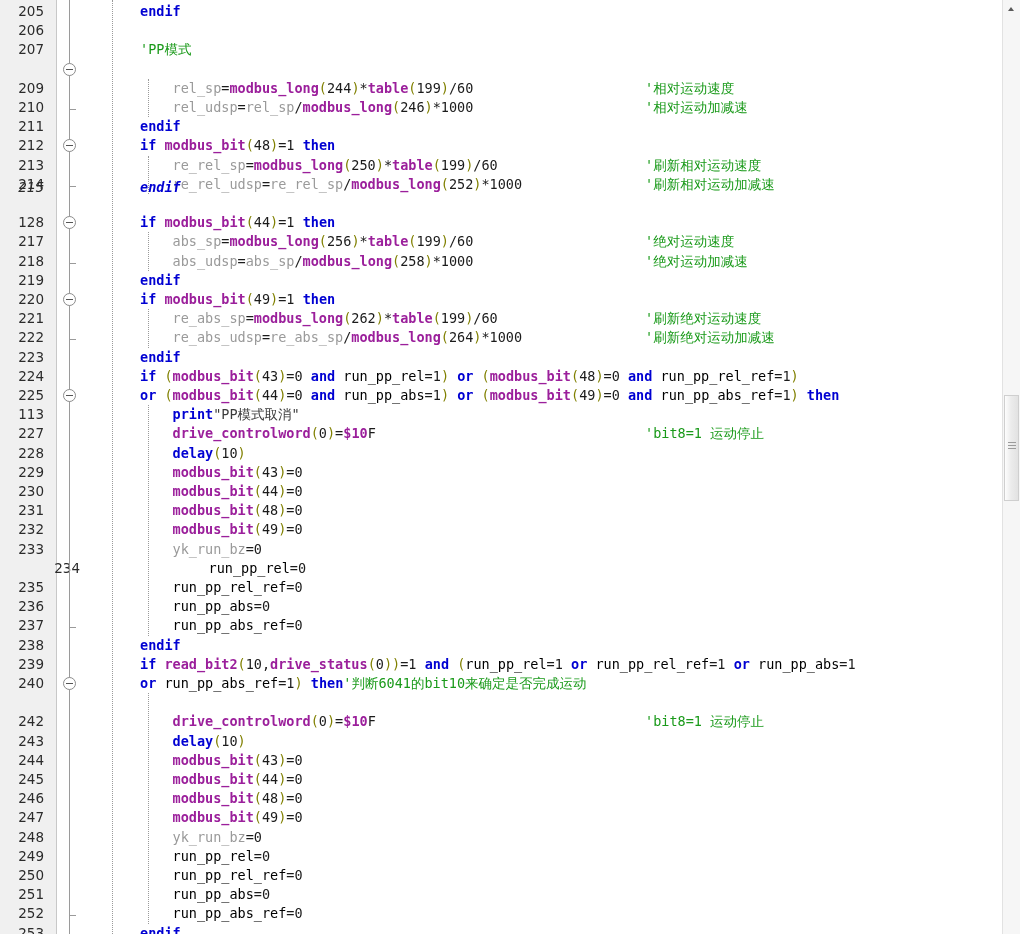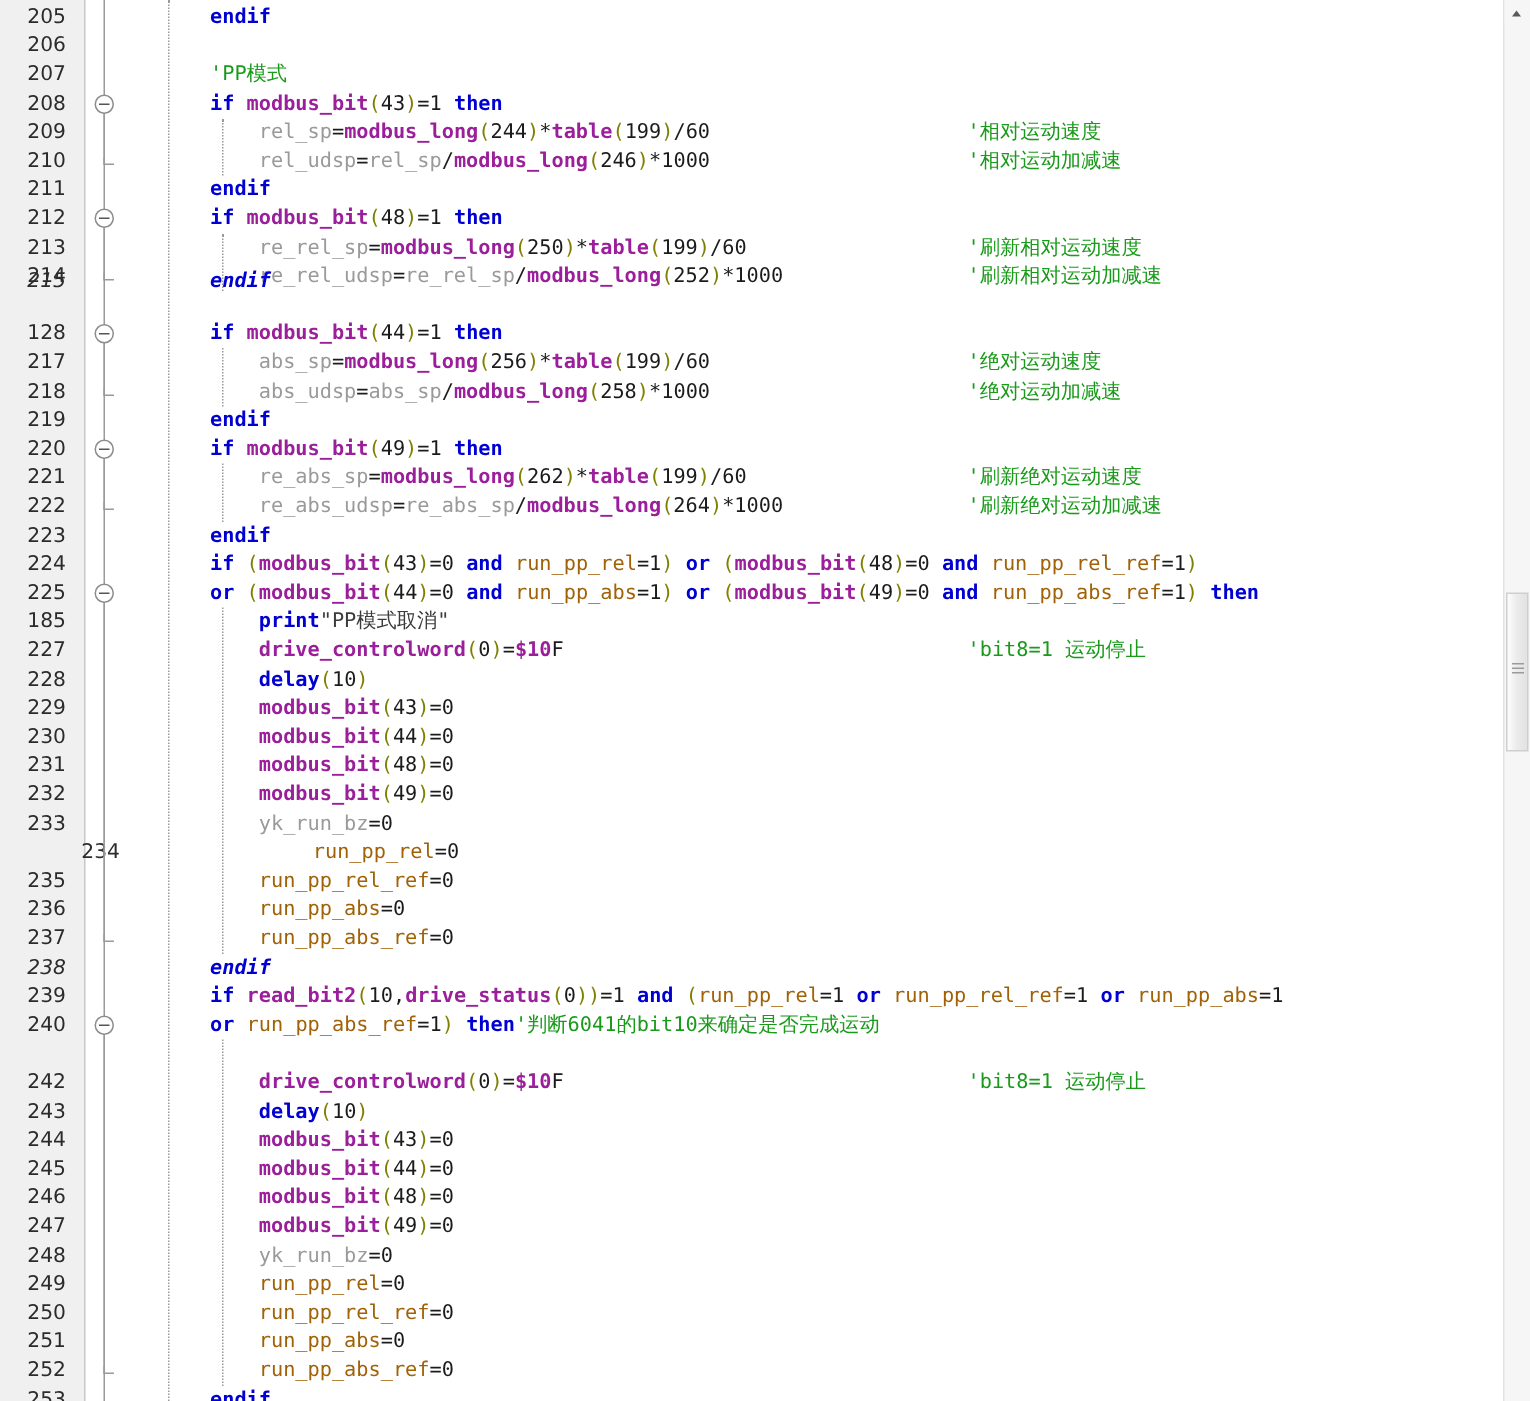--- a/index.html
+++ b/index.html
@@ -58,21 +58,21 @@
     content:"";position:absolute;left:0;top:-4px;width:1px;height:5px;
     background:#9a9a9a;
   }
 
   
   .kw   {color:#0000d2;font-weight:bold;}
   .fn   {color:#9b1f9b;font-weight:bold;}
   .par  {color:#808000;}
   .num  {color:#1b1b1b;}
   .op   {color:#1b1b1b;}
-  .var  {color:#a16207;text-align:right;}
+  .var  {color:#000000;text-align:right;}
   .dim  {color:#9a9a9a;}
   .cmt  {color:#1a9a1a;font-family:"DejaVu Sans Mono","Liberation Mono",monospace;}
   .str  {color:#3b3b3b;}
   .hex  {color:#9b1f9b;font-weight:bold;}
 
   
   .vscroll{
     position:absolute;right:0;top:0;width:17px;height:934px;
     background:#f6f6f6;border-left:1px solid #e2e2e2;
   }
@@ -98,51 +98,50 @@
 <div id="editor">
 
   <div class="gutter-num"></div>
   <div class="gutter-fold"></div>
   <div class="gutter-pad"></div>
 
   <div class="rows" id="rows">
       <div class="row" style="position: absolute; top: 2px; left: 0px; width: 1000px;"><span class="lnum">205</span><span class="code"><span class="kw">endif</span></span></div>
       <div class="row" style="position: absolute; top: 21.2px; left: 0px; width: 1000px;"><span class="lnum">206</span><span class="code"></span></div>
       <div class="row" style="position: absolute; top: 40.4px; left: 0px; width: 1000px;"><span class="lnum">207</span><span class="code"><span class="cmt">'PP模式</span></span></div>
-      <div class="row" style="position: absolute; top: 59.6px; left: 0px; width: 1000px;"><span class="lnum">208</span><span class="code"><span class="kw">if </span><span class="fn">modbus_bit</span><span class="par">(</span><span class="num">43</span><span class="par">)</span><span class="op">=</span><span class="num">1</span><span class="op"> </span><span class="kw">then</span></span></div>
       <div class="row" style="position: absolute; top: 78.8px; left: 0px; width: 1000px;"><span class="lnum">209</span><span class="code">    <span class="dim">rel_sp</span><span class="op">=</span><span class="fn">modbus_long</span><span class="par">(</span><span class="num">244</span><span class="par">)</span><span class="op">*</span><span class="fn">table</span><span class="par">(</span><span class="num">199</span><span class="par">)</span><span class="op">/</span><span class="num">60</span></span><span class="cmt" style="position: absolute; left: 645px;">'相对运动速度</span></div>
       <div class="row" style="position: absolute; top: 98px; left: 0px; width: 1000px;"><span class="lnum">210</span><span class="code">    <span class="dim">rel_udsp</span><span class="op">=</span><span class="dim">rel_sp</span><span class="op">/</span><span class="fn">modbus_long</span><span class="par">(</span><span class="num">246</span><span class="par">)</span><span class="op">*</span><span class="num">1000</span></span><span class="cmt" style="position: absolute; left: 645px;">'相对运动加减速</span></div>
       <div class="row" style="position: absolute; top: 117.2px; left: 0px; width: 1000px;"><span class="lnum">211</span><span class="code"><span class="kw">endif</span></span></div>
       <div class="row" style="position: absolute; top: 136.4px; left: 0px; width: 1000px;"><span class="lnum">212</span><span class="code"><span class="kw">if </span><span class="fn">modbus_bit</span><span class="par">(</span><span class="num">48</span><span class="par">)</span><span class="op">=</span><span class="num">1</span><span class="op"> </span><span class="kw">then</span></span></div>
       <div class="row" style="position: absolute; top: 155.6px; left: 0px; width: 1000px;"><span class="lnum">213</span><span class="code">    <span class="dim">re_rel_sp</span><span class="op">=</span><span class="fn">modbus_long</span><span class="par">(</span><span class="num">250</span><span class="par">)</span><span class="op">*</span><span class="fn">table</span><span class="par">(</span><span class="num">199</span><span class="par">)</span><span class="op">/</span><span class="num">60</span></span><span class="cmt" style="position: absolute; left: 645px;">'刷新相对运动速度</span></div>
       <div class="row" style="position: absolute; top: 174.8px; left: 0px; width: 1000px;"><span class="lnum">214</span><span class="code">    <span class="dim">re_rel_udsp</span><span class="op">=</span><span class="dim">re_rel_sp</span><span class="op">/</span><span class="fn">modbus_long</span><span class="par">(</span><span class="num">252</span><span class="par">)</span><span class="op">*</span><span class="num">1000</span></span><span class="cmt" style="position: absolute; left: 645px;">'刷新相对运动加减速</span></div>
       <div class="row" style="position: absolute; top: 178px; left: 0px; width: 1000px; font-style: italic;"><span class="lnum">215</span><span class="code"><span class="kw">endif</span></span></div>
       <div class="row" style="position: absolute; top: 213.2px; left: 0px; width: 1000px;"><span class="lnum">128</span><span class="code"><span class="kw">if </span><span class="fn">modbus_bit</span><span class="par">(</span><span class="num">44</span><span class="par">)</span><span class="op">=</span><span class="num">1</span><span class="op"> </span><span class="kw">then</span></span></div>
       <div class="row" style="position: absolute; top: 232.4px; left: 0px; width: 1000px;"><span class="lnum">217</span><span class="code">    <span class="dim">abs_sp</span><span class="op">=</span><span class="fn">modbus_long</span><span class="par">(</span><span class="num">256</span><span class="par">)</span><span class="op">*</span><span class="fn">table</span><span class="par">(</span><span class="num">199</span><span class="par">)</span><span class="op">/</span><span class="num">60</span></span><span class="cmt" style="position: absolute; left: 645px;">'绝对运动速度</span></div>
       <div class="row" style="position: absolute; top: 251.6px; left: 0px; width: 1000px;"><span class="lnum">218</span><span class="code">    <span class="dim">abs_udsp</span><span class="op">=</span><span class="dim">abs_sp</span><span class="op">/</span><span class="fn">modbus_long</span><span class="par">(</span><span class="num">258</span><span class="par">)</span><span class="op">*</span><span class="num">1000</span></span><span class="cmt" style="position: absolute; left: 645px;">'绝对运动加减速</span></div>
       <div class="row" style="position: absolute; top: 270.8px; left: 0px; width: 1000px;"><span class="lnum">219</span><span class="code"><span class="kw">endif</span></span></div>
       <div class="row" style="position: absolute; top: 290px; left: 0px; width: 1000px; padding-left: 15px;"><span class="lnum">220</span><span class="code"><span class="kw">if </span><span class="fn">modbus_bit</span><span class="par">(</span><span class="num">49</span><span class="par">)</span><span class="op">=</span><span class="num">1</span><span class="op"> </span><span class="kw">then</span></span></div>
       <div class="row" style="position: absolute; top: 309.2px; left: 0px; width: 1000px;"><span class="lnum">221</span><span class="code">    <span class="dim">re_abs_sp</span><span class="op">=</span><span class="fn">modbus_long</span><span class="par">(</span><span class="num">262</span><span class="par">)</span><span class="op">*</span><span class="fn">table</span><span class="par">(</span><span class="num">199</span><span class="par">)</span><span class="op">/</span><span class="num">60</span></span><span class="cmt" style="position: absolute; left: 645px;">'刷新绝对运动速度</span></div>
       <div class="row" style="position: absolute; top: 328.4px; left: 0px; width: 1000px;"><span class="lnum">222</span><span class="code">    <span class="dim">re_abs_udsp</span><span class="op">=</span><span class="dim">re_abs_sp</span><span class="op">/</span><span class="fn">modbus_long</span><span class="par">(</span><span class="num">264</span><span class="par">)</span><span class="op">*</span><span class="num">1000</span></span><span class="cmt" style="position: absolute; left: 645px;">'刷新绝对运动加减速</span></div>
       <div class="row" style="position: absolute; top: 347.6px; left: 0px; width: 1000px;"><span class="lnum">223</span><span class="code"><span class="kw">endif</span></span></div>
       <div class="row" style="position: absolute; top: 366.8px; left: 0px; width: 1000px;"><span class="lnum">224</span><span class="code"><span class="kw">if </span><span class="par">(</span><span class="fn">modbus_bit</span><span class="par">(</span><span class="num">43</span><span class="par">)</span><span class="op">=</span><span class="num">0</span><span class="op"> </span><span class="kw">and</span><span class="op"> </span><span class="var">run_pp_rel</span><span class="op">=</span><span class="num">1</span><span class="par">)</span><span class="op"> </span><span class="kw">or</span><span class="op"> </span><span class="par">(</span><span class="fn">modbus_bit</span><span class="par">(</span><span class="num">48</span><span class="par">)</span><span class="op">=</span><span class="num">0</span><span class="op"> </span><span class="kw">and</span><span class="op"> </span><span class="var">run_pp_rel_ref</span><span class="op">=</span><span class="num">1</span><span class="par">)</span></span></div>
       <div class="row" style="position: absolute; top: 386px; left: 0px; width: 1000px;"><span class="lnum">225</span><span class="code"><span class="kw">or</span><span class="op"> </span><span class="par">(</span><span class="fn">modbus_bit</span><span class="par">(</span><span class="num">44</span><span class="par">)</span><span class="op">=</span><span class="num">0</span><span class="op"> </span><span class="kw">and</span><span class="op"> </span><span class="var">run_pp_abs</span><span class="op">=</span><span class="num">1</span><span class="par">)</span><span class="op"> </span><span class="kw">or</span><span class="op"> </span><span class="par">(</span><span class="fn">modbus_bit</span><span class="par">(</span><span class="num">49</span><span class="par">)</span><span class="op">=</span><span class="num">0</span><span class="op"> </span><span class="kw">and</span><span class="op"> </span><span class="var">run_pp_abs_ref</span><span class="op">=</span><span class="num">1</span><span class="par">)</span><span class="op"> </span><span class="kw">then</span></span></div>
-      <div class="row" style="position: absolute; top: 405.2px; left: 0px; width: 1000px;"><span class="lnum">185</span><span class="code">    <span class="kw">print</span><span class="str">"PP模式取消"</span></span></div>
+      <div class="row" style="position: absolute; top: 405.2px; left: 0px; width: 1000px;"><span class="lnum">113</span><span class="code">    <span class="kw">print</span><span class="str">"PP模式取消"</span></span></div>
       <div class="row" style="position: absolute; top: 424.4px; left: 0px; width: 1000px;"><span class="lnum">227</span><span class="code">    <span class="fn">drive_controlword</span><span class="par">(</span><span class="num">0</span><span class="par">)</span><span class="op">=</span><span class="hex">$10</span><span class="num">F</span></span><span class="cmt" style="position: absolute; left: 645px;">'bit8=1 运动停止</span></div>
       <div class="row" style="position: absolute; top: 443.6px; left: 0px; width: 1000px;"><span class="lnum">228</span><span class="code">    <span class="kw">delay</span><span class="par">(</span><span class="num">10</span><span class="par">)</span></span></div>
       <div class="row" style="position: absolute; top: 462.8px; left: 0px; width: 1000px;"><span class="lnum">229</span><span class="code">    <span class="fn">modbus_bit</span><span class="par">(</span><span class="num">43</span><span class="par">)</span><span class="op">=</span><span class="num">0</span></span></div>
       <div class="row" style="position: absolute; top: 482px; left: 0px; width: 1000px;"><span class="lnum">230</span><span class="code">    <span class="fn">modbus_bit</span><span class="par">(</span><span class="num">44</span><span class="par">)</span><span class="op">=</span><span class="num">0</span></span></div>
       <div class="row" style="position: absolute; top: 501.2px; left: 0px; width: 1000px; text-decoration: underline;"><span class="lnum">231</span><span class="code">    <span class="fn">modbus_bit</span><span class="par">(</span><span class="num">48</span><span class="par">)</span><span class="op">=</span><span class="num">0</span></span></div>
       <div class="row" style="position: absolute; top: 520.4px; left: 0px; width: 1000px;"><span class="lnum">232</span><span class="code">    <span class="fn">modbus_bit</span><span class="par">(</span><span class="num">49</span><span class="par">)</span><span class="op">=</span><span class="num">0</span></span></div>
       <div class="row" style="position: absolute; top: 539.6px; left: 0px; width: 1000px;"><span class="lnum">233</span><span class="code">    <span class="dim">yk_run_bz</span><span class="op">=</span><span class="num">0</span></span></div>
       <div class="row" style="position: absolute; top: 558.8px; left: 4px; width: 1000px; margin-left: 32px;"><span class="lnum">234</span><span class="code">    <span class="var">run_pp_rel</span><span class="op">=</span><span class="num">0</span></span></div>
       <div class="row" style="position: absolute; top: 578px; left: 0px; width: 1000px;"><span class="lnum">235</span><span class="code">    <span class="var">run_pp_rel_ref</span><span class="op">=</span><span class="num">0</span></span></div>
       <div class="row" style="position: absolute; top: 597.2px; left: 0px; width: 1000px;"><span class="lnum">236</span><span class="code">    <span class="var">run_pp_abs</span><span class="op">=</span><span class="num">0</span></span></div>
       <div class="row" style="position: absolute; top: 616.4px; left: 0px; width: 1000px;"><span class="lnum">237</span><span class="code">    <span class="var">run_pp_abs_ref</span><span class="op">=</span><span class="num">0</span></span></div>
-      <div class="row" style="position: absolute; top: 635.6px; left: 0px; width: 1000px; font-style: italic;"><span class="lnum">238</span><span class="code"><span class="kw">endif</span></span></div>
+      <div class="row" style="position: absolute; top: 635.6px; left: 0px; width: 1000px;"><span class="lnum">238</span><span class="code"><span class="kw">endif</span></span></div>
       <div class="row" style="position: absolute; top: 654.8px; left: 0px; width: 1000px;"><span class="lnum">239</span><span class="code"><span class="kw">if </span><span class="fn">read_bit2</span><span class="par">(</span><span class="num">10</span><span class="op">,</span><span class="fn">drive_status</span><span class="par">(</span><span class="num">0</span><span class="par">)</span><span class="par">)</span><span class="op">=</span><span class="num">1</span><span class="op"> </span><span class="kw">and</span><span class="op"> </span><span class="par">(</span><span class="var">run_pp_rel</span><span class="op">=</span><span class="num">1</span><span class="op"> </span><span class="kw">or</span><span class="op"> </span><span class="var">run_pp_rel_ref</span><span class="op">=</span><span class="num">1</span><span class="op"> </span><span class="kw">or</span><span class="op"> </span><span class="var">run_pp_abs</span><span class="op">=</span><span class="num">1</span></span></div>
       <div class="row" style="position: absolute; top: 674px; left: 0px; width: 1000px;"><span class="lnum">240</span><span class="code"><span class="kw">or</span><span class="op"> </span><span class="var">run_pp_abs_ref</span><span class="op">=</span><span class="num">1</span><span class="par">)</span><span class="op"> </span><span class="kw">then</span><span class="cmt">'判断6041的bit10来确定是否完成运动</span></span></div>
       <div class="row" style="position: absolute; top: 712.4px; left: 0px; width: 1000px;"><span class="lnum">242</span><span class="code">    <span class="fn">drive_controlword</span><span class="par">(</span><span class="num">0</span><span class="par">)</span><span class="op">=</span><span class="hex">$10</span><span class="num">F</span></span><span class="cmt" style="position: absolute; left: 645px;">'bit8=1 运动停止</span></div>
       <div class="row" style="position: absolute; top: 731.6px; left: 0px; width: 1000px;"><span class="lnum">243</span><span class="code">    <span class="kw">delay</span><span class="par">(</span><span class="num">10</span><span class="par">)</span></span></div>
       <div class="row" style="position: absolute; top: 750.8px; left: 0px; width: 1000px;"><span class="lnum">244</span><span class="code">    <span class="fn">modbus_bit</span><span class="par">(</span><span class="num">43</span><span class="par">)</span><span class="op">=</span><span class="num">0</span></span></div>
       <div class="row" style="position: absolute; top: 770px; left: 0px; width: 1000px;"><span class="lnum">245</span><span class="code">    <span class="fn">modbus_bit</span><span class="par">(</span><span class="num">44</span><span class="par">)</span><span class="op">=</span><span class="num">0</span></span></div>
       <div class="row" style="position: absolute; top: 789.2px; left: 0px; width: 1000px;"><span class="lnum">246</span><span class="code">    <span class="fn">modbus_bit</span><span class="par">(</span><span class="num">48</span><span class="par">)</span><span class="op">=</span><span class="num">0</span></span></div>
       <div class="row" style="position: absolute; top: 808.4px; left: 0px; width: 1000px;"><span class="lnum">247</span><span class="code">    <span class="fn">modbus_bit</span><span class="par">(</span><span class="num">49</span><span class="par">)</span><span class="op">=</span><span class="num">0</span></span></div>
       <div class="row" style="position: absolute; top: 827.6px; left: 0px; width: 1000px;"><span class="lnum">248</span><span class="code">    <span class="dim">yk_run_bz</span><span class="op">=</span><span class="num">0</span></span></div>
       <div class="row" style="position: absolute; top: 846.8px; left: 0px; width: 1000px;"><span class="lnum">249</span><span class="code">    <span class="var">run_pp_rel</span><span class="op">=</span><span class="num">0</span></span></div>

